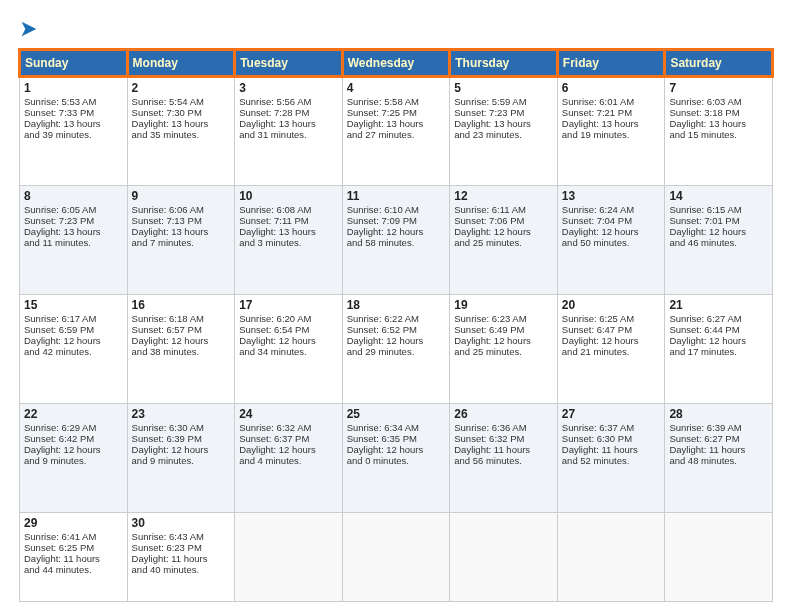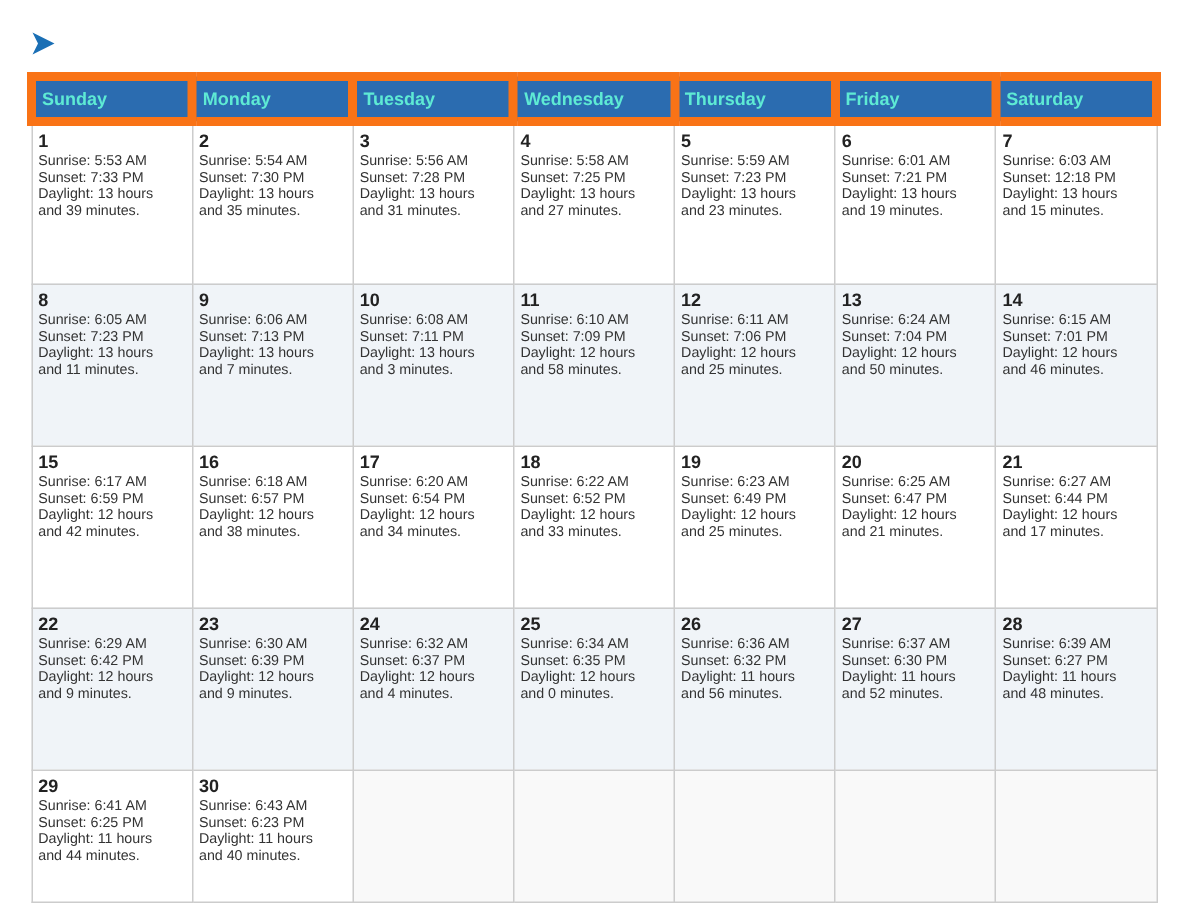--- a/index.html
+++ b/index.html
@@ -52,26 +52,26 @@
     }
     .calendar {
       flex: 1;
       border: 1px solid #ccc;
       border-collapse: collapse;
       width: 100%;
       table-layout: fixed;
     }
     .calendar th {
       background: #2b6cb0;
-      color: #5eead4;
+      color: #fef9c3;
       font-size: 12px;
       font-weight: 600;
       padding: 5px 4px;
       text-align: left;
-      border: 6px solid #f97316;
+      border: 3px solid #f97316;
     }
     .calendar td {
       border: 1px solid #ccc;
       vertical-align: top;
       padding: 3px 4px;
       font-size: 9.5px;
       color: #333;
       background: #fff;
       height: 88px;
     }
@@ -165,21 +165,21 @@
           <td>
             <span class="day-num">6</span>
             <div>Sunrise: 6:01 AM</div>
             <div>Sunset: 7:21 PM</div>
             <div>Daylight: 13 hours</div>
             <div>and 19 minutes.</div>
           </td>
           <td>
             <span class="day-num">7</span>
             <div>Sunrise: 6:03 AM</div>
-            <div>Sunset: 12:18 PM</div>
+            <div>Sunset: 3:18 PM</div>
             <div>Daylight: 13 hours</div>
             <div>and 15 minutes.</div>
           </td>
         </tr>
         <tr>
           <td>
             <span class="day-num">8</span>
             <div>Sunrise: 6:05 AM</div>
             <div>Sunset: 7:23 PM</div>
             <div>Daylight: 13 hours</div>
@@ -248,21 +248,21 @@
             <div>Sunrise: 6:20 AM</div>
             <div>Sunset: 6:54 PM</div>
             <div>Daylight: 12 hours</div>
             <div>and 34 minutes.</div>
           </td>
           <td>
             <span class="day-num">18</span>
             <div>Sunrise: 6:22 AM</div>
             <div>Sunset: 6:52 PM</div>
             <div>Daylight: 12 hours</div>
-            <div>and 33 minutes.</div>
+            <div>and 29 minutes.</div>
           </td>
           <td>
             <span class="day-num">19</span>
             <div>Sunrise: 6:23 AM</div>
             <div>Sunset: 6:49 PM</div>
             <div>Daylight: 12 hours</div>
             <div>and 25 minutes.</div>
           </td>
           <td>
             <span class="day-num">20</span>

